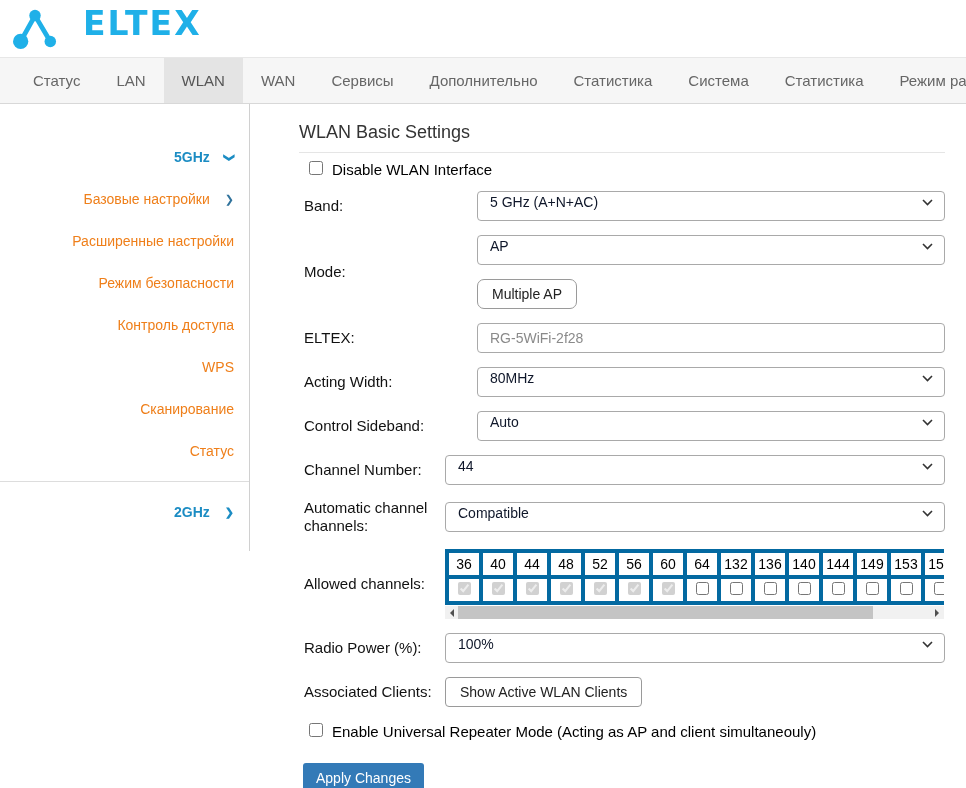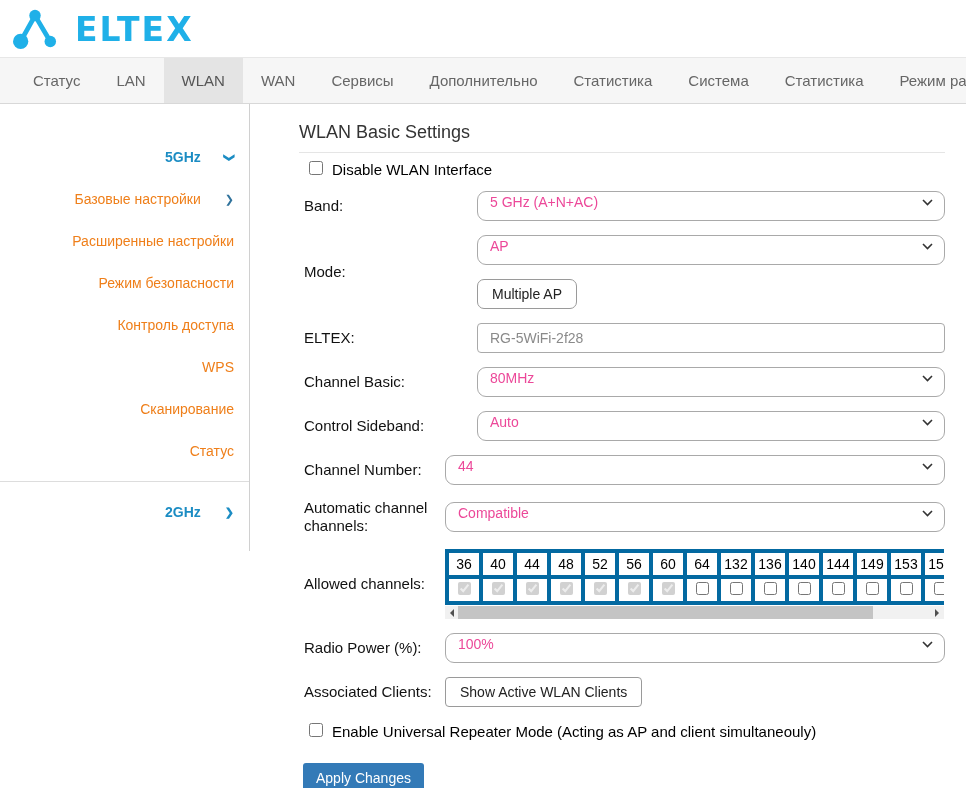--- a/index.html
+++ b/index.html
@@ -4,21 +4,21 @@
 <style>
   * { box-sizing: border-box; margin: 0; padding: 0; }
   body {
     width: 966px; height: 788px;
     font-family: "Liberation Sans", sans-serif;
     background: #fff; color: #222;
   }
 
   
   .header { padding: 7px 0 6px 10px; display: flex; align-items: center; }
-  .logo { display: flex; align-items: center; gap: 15px; }
+  .logo { display: flex; gap: 23px; }
   .logo-text {
     font-family: "DejaVu Sans", sans-serif;
     font-weight: bold; font-size: 33px; letter-spacing: 2px;
     color: #1fb0e8; line-height: 1;
   }
 
   
   .tabs {
     display: flex; align-items: stretch;
     background: #f6f6f6; height: 47px; padding-left: 15px;
@@ -30,21 +30,21 @@
   }
   .tab.active { background: #e4e4e4; color: #555; }
 
   
   .layout { display: flex; align-items: flex-start; }
   .sidebar {
     width: 250px; height: 447px; flex-shrink: 0;
     border-right: 1px solid #d0d0d0; padding-top: 32px;
   }
   .side-item {
-    display: flex; justify-content: flex-end; align-items: center; gap: 24px;
+    display: flex; justify-content: flex-end; align-items: center; gap: 15px;
     padding: 13px 15px; font-size: 14px; cursor: pointer; text-align: right;
   }
   .side-item.group { color: #1b8cc3; font-weight: bold; }
   .side-item.link { color: #ef7f1a; }
   .chev { font-size: 11px; color: #1b8cc3; line-height: 1; }
   .chev-down { display: inline-block; transform: rotate(90deg); }
   .chev-dark { color: #31739c; }
   .side-divider { border-top: 1px solid #ddd; margin: 9px 0; }
 
   
@@ -64,22 +64,22 @@
     width: 178px; flex-shrink: 0; font-size: 15px; color: #111;
     padding-left: 5px; padding-right: 10px; line-height: 1.2;
   }
   .form-row.narrow .form-label { width: 146px; }
   .form-control { flex: 1; min-width: 0; }
   .form-control.stack > * + * { margin-top: 14px; border-radius: 7px; }
 
   .select {
     display: flex; align-items: center; justify-content: space-between;
     height: 30px; padding: 0 11px 8px 12px;
-    border: 1px solid #a9a9a9; border-radius: 9px; background: #fff;
-    font-size: 14px; color: #ec4899; cursor: pointer; width: 100%;
+    border: 1px solid #a9a9a9; border-radius: 4px; background: #fff;
+    font-size: 14px; color: #0f172a; cursor: pointer; width: 100%;
   }
   .select-arrow { flex-shrink: 0; margin-left: 8px; }
 
   .text-input {
     width: 100%; height: 30px; padding: 0 12px;
     border: 1px solid #a9a9a9; border-radius: 4px;
     font-size: 14px; color: #8a8a8a; background: #fff;
     font-family: "Liberation Sans", sans-serif;
   }
 
@@ -226,21 +226,21 @@
     </div>
 
     <div class="form-row">
       <div class="form-label">ELTEX:</div>
       <div class="form-control">
         <input class="text-input" type="text" value="RG-5WiFi-2f28" style="">
       </div>
     </div>
 
     <div class="form-row">
-      <div class="form-label">Channel Basic:</div>
+      <div class="form-label">Acting Width:</div>
       <div class="form-control">
         <div class="select">
           <span>80MHz</span>
           <svg class="select-arrow" width="11" height="7" viewBox="0 0 11 7">
               <path d="M1 1l4.5 4.5L10 1" fill="none" stroke="#333" stroke-width="1.6"></path>
             </svg>
         </div>
       </div>
     </div>
 

